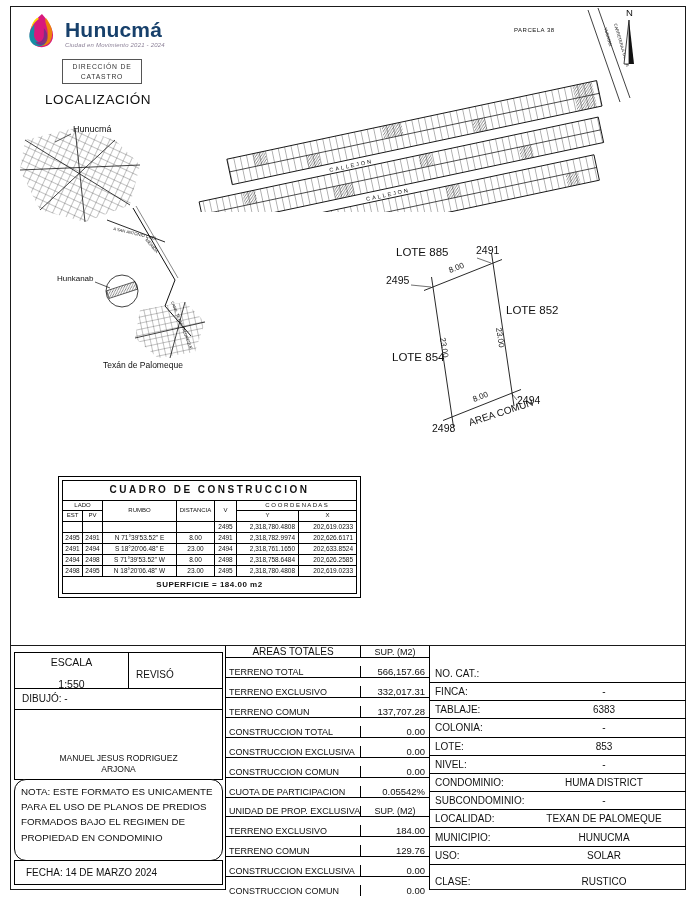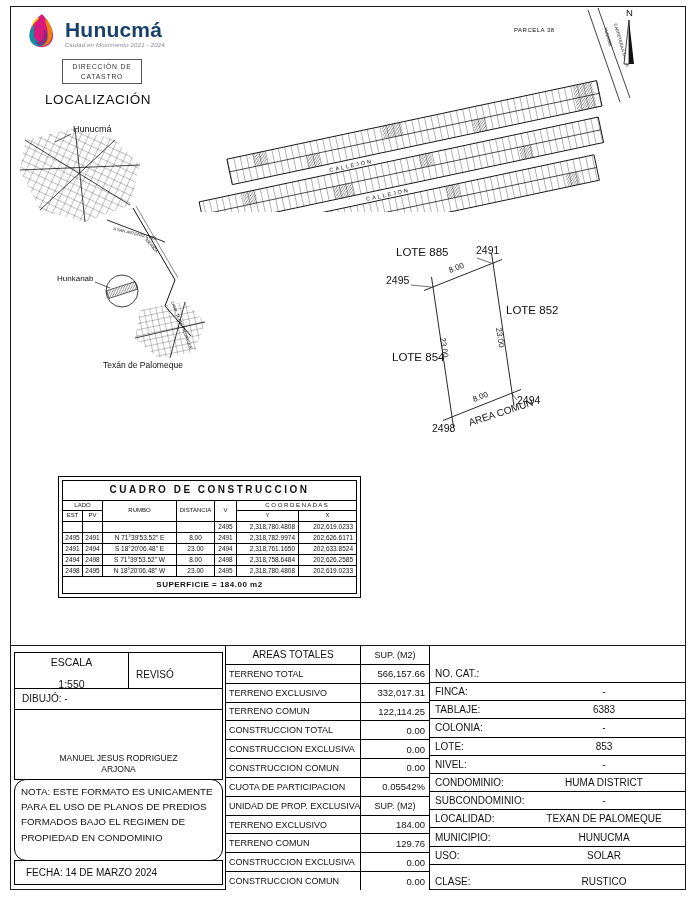--- a/index.html
+++ b/index.html
@@ -22,21 +22,21 @@
   .ct-wrap{border:1.5px solid #000;padding:3px;background:#fff;}
   table.ct-t{border-collapse:collapse;}
   .ct-t td{border:1px solid #000;font-size:6.5px;text-align:center;padding:1px 2px;line-height:1.25;}
   .ct-t tr.ct-title td{font-size:10px;font-weight:bold;letter-spacing:2.5px;padding:3px 2px;}
   .ct-t tr.ct-h td{font-size:6px;padding:1px;}
   .ct-t td.num{text-align:right;padding-right:3px;}
   .ct-t tr.ct-sup td{font-size:8px;font-weight:bold;letter-spacing:.5px;padding:3px;}
 
   
   .bottom{position:absolute;left:10px;top:645px;width:676px;height:245px;border-top:1.6px solid #1a1a1a;box-sizing:border-box;}
-  .mid-col{position:absolute;left:215px;top:0;width:205px;height:100%;border-left:1px solid #000;border-right:1px solid #000;box-sizing:border-box;display:flex;flex-direction:column;background:#fff;}
+  .mid-col{position:absolute;left:215px;top:0;width:205px;height:100%;border-left:1px solid #000;border-right:1px solid #000;box-sizing:border-box;display:flex;flex-direction:column;background:#fff;gap:8px;}
   .row-m{flex:1;display:flex;border-bottom:1px solid #000;box-sizing:border-box;align-items:stretch;}
   .row-m:last-child{border-bottom:none;}
   .row-m .lbl{flex:1;border-right:1px solid #000;box-sizing:border-box;display:flex;align-items:center;padding:0 3px;font-size:9px;white-space:nowrap;overflow:hidden;}
   .row-m .val{width:68px;display:flex;align-items:center;justify-content:flex-end;padding:0 4px;font-size:9.5px;box-sizing:border-box;}
   .row-m.hdr .lbl{justify-content:center;font-size:10px;}
   .row-m.hdr .val{justify-content:center;font-size:9px;}
 
   .right-col{position:absolute;left:420px;top:18.9px;right:0;bottom:0;display:flex;flex-direction:column;}
   .row-r{flex:1;display:flex;align-items:center;border-bottom:1px solid #000;box-sizing:border-box;}
   .row-r:last-child{border-bottom:none;margin-top:8px;}
@@ -311,21 +311,21 @@
       <div class="row-m">
           <div class="lbl">TERRENO TOTAL</div>
           <div class="val">566,157.66</div>
         </div>
       <div class="row-m">
           <div class="lbl">TERRENO EXCLUSIVO</div>
           <div class="val">332,017.31</div>
         </div>
       <div class="row-m">
           <div class="lbl">TERRENO COMUN</div>
-          <div class="val">122,114.25</div>
+          <div class="val">137,707.28</div>
         </div>
       <div class="row-m">
           <div class="lbl">CONSTRUCCION TOTAL</div>
           <div class="val">0.00</div>
         </div>
       <div class="row-m">
           <div class="lbl">CONSTRUCCION EXCLUSIVA</div>
           <div class="val">0.00</div>
         </div>
       <div class="row-m">

